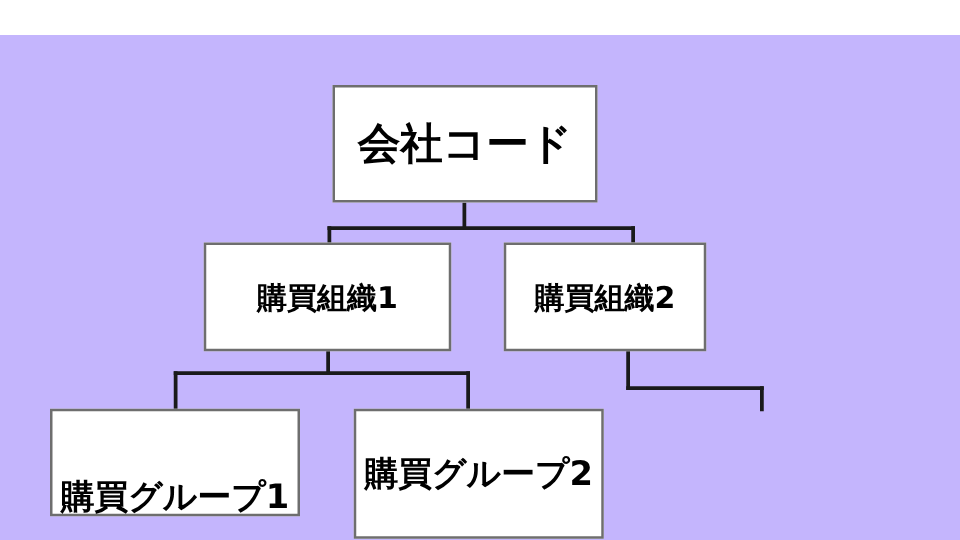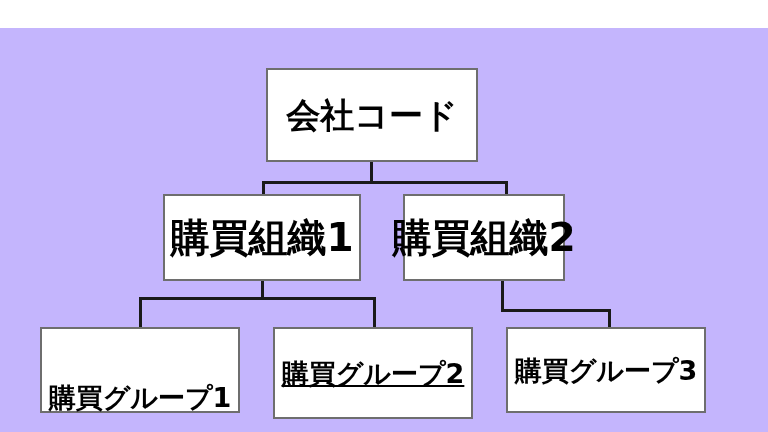--- a/index.html
+++ b/index.html
@@ -55,36 +55,35 @@
     height: 87px;
   }
   #node-porg-2 {
     left: 403px;
     top: 166px;
     width: 162px;
     height: 87px;
   }
   #node-porg-1 .node-label,
   #node-porg-2 .node-label {
-    font-size: 39px;
+    font-size: 24px;
   }
   
   #node-pgroup-1 {
     left: 40px;
     top: 299px;
     width: 200px;
     height: 86px;
     align-items: flex-end;
   }
   #node-pgroup-2 {
-    left: 273px;
+    left: 283px;
     top: 299px;
     width: 200px;
-    height: 92px;
-    text-decoration: underline;
+    height: 104px;
   }
   #node-pgroup-3 {
     left: 506px;
     top: 299px;
     width: 200px;
     height: 86px;
   }
   #node-pgroup-1 .node-label,
   #node-pgroup-2 .node-label,
   #node-pgroup-3 .node-label {
@@ -186,17 +185,14 @@
   <div class="node" id="node-porg-2">
     <span class="node-label">購買組織2</span>
   </div>
 
   <div class="node" id="node-pgroup-1">
     <span class="node-label">購買グループ1</span>
   </div>
   <div class="node" id="node-pgroup-2">
     <span class="node-label">購買グループ2</span>
   </div>
-  <div class="node" id="node-pgroup-3">
-    <span class="node-label">購買グループ3</span>
-  </div>
 
 </div>
 
 </body></html>

